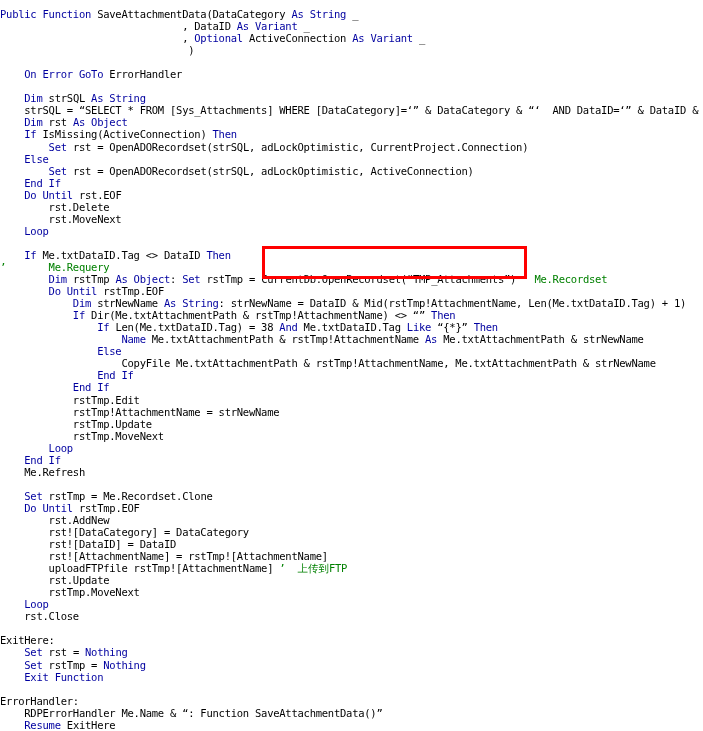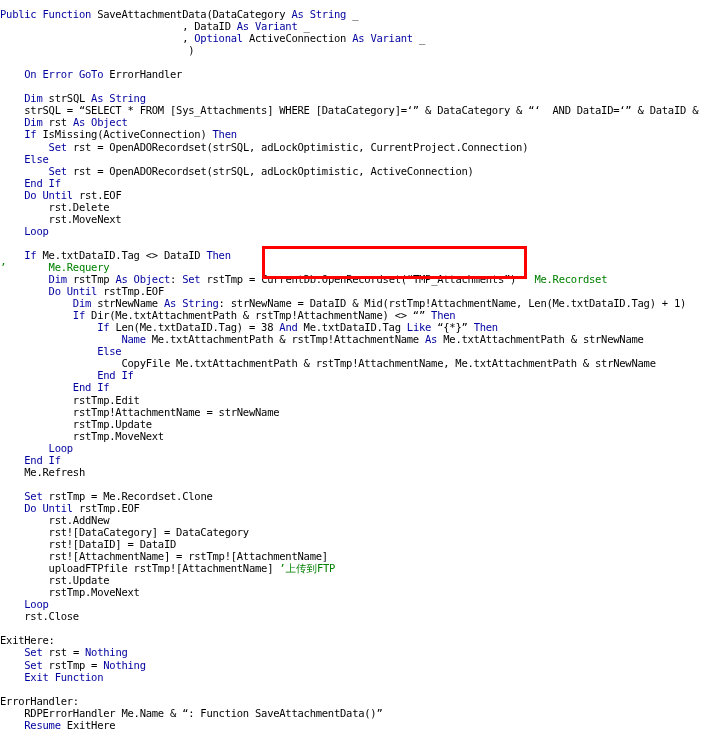--- a/index.html
+++ b/index.html
@@ -35,21 +35,21 @@
     color: #000000;
   }
   .ln {
     display: block;
     height: 12.05px;
     white-space: pre;
   }
   .kw   { color: #0000a0; }
   .cmt  { color: #008000; }
   .txt  { color: #000000; }
-  .cjk  { font-family: Liberation Sans, sans-serif; color: #008000; letter-spacing: 0; }
+  .cjk  { font-family: Liberation Sans, sans-serif; color: #008000; letter-spacing: 0; margin-left: 12px; }
 
   
   #annot-rect {
     position: absolute;
     border: 3px solid #ff0000;
     box-sizing: border-box;
     pointer-events: none;
     background: transparent;
   }
 </style>

